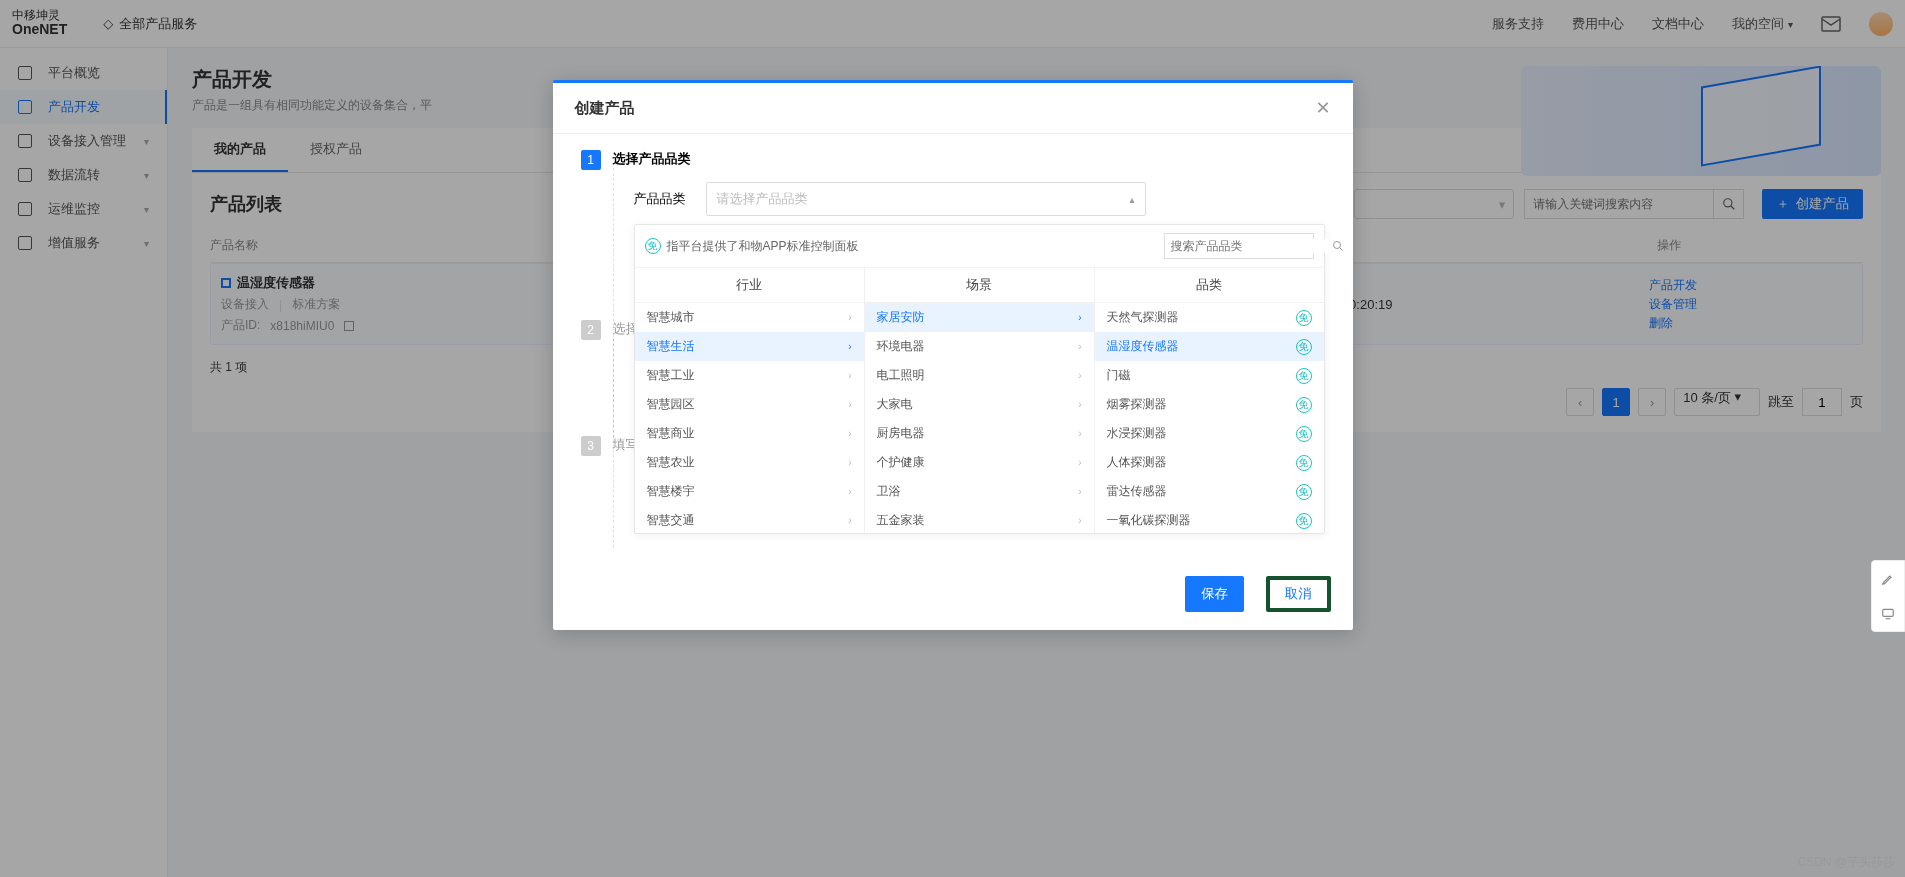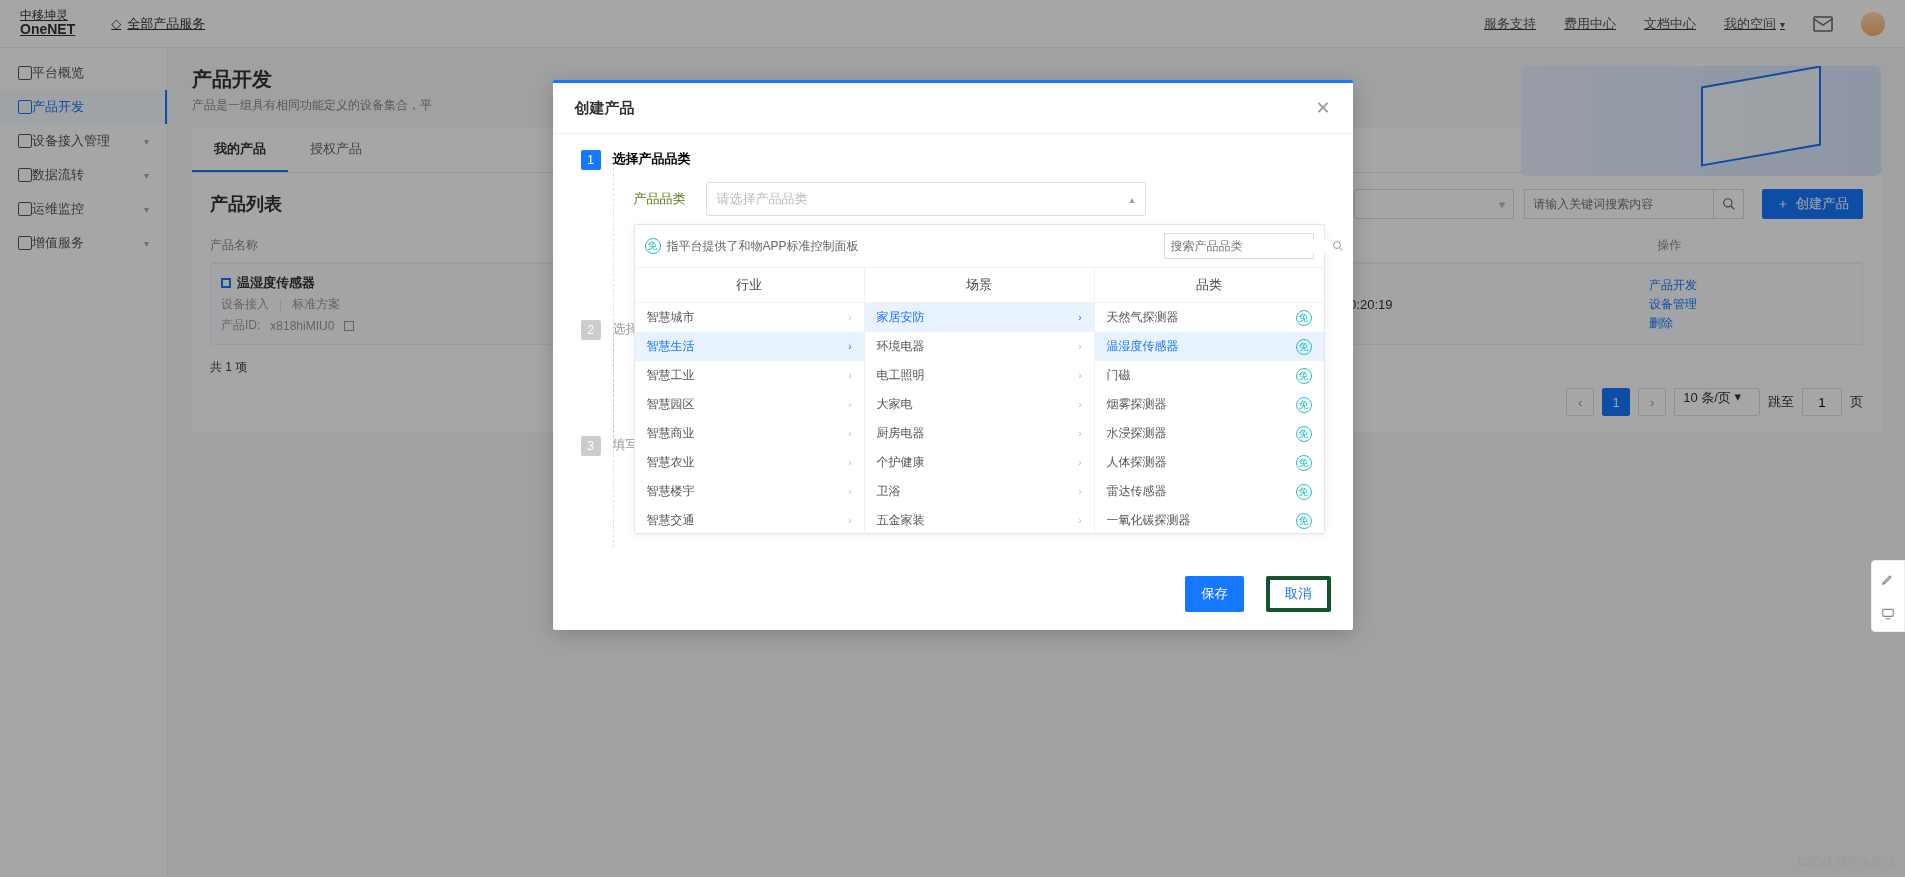--- a/index.html
+++ b/index.html
@@ -1,34 +1,34 @@
 <!DOCTYPE html>
 <html><head>
 <meta charset="utf-8">
 <style>
 * { box-sizing: border-box; margin: 0; padding: 0; }
 body { font-family: -apple-system, "PingFang SC", "Microsoft YaHei", sans-serif; font-size: 13px; color: #333; background: #f5f7fa; width: 1905px; height: 877px; overflow: hidden; position: relative; }
 
 
-.header { height: 48px; background: #fff; display: flex; align-items: center; padding: 0 20px; border-bottom: 1px solid #eee; text-decoration: underline; }
+.header { height: 48px; background: #fff; display: flex; align-items: center; padding: 0 12px; border-bottom: 1px solid #eee; }
 .logo { font-size: 14px; line-height: 1.1; }
 .logo .cn { font-size: 12px; }
 .logo .en { font-weight: bold; }
 .all-prod { margin-left: 36px; display: flex; align-items: center; gap: 6px; color: #333; cursor: pointer; }
 .spacer { flex: 1; }
 .nav-right { display: flex; align-items: center; gap: 28px; }
 .nav-link { color: #555; font-size: 13px; cursor: pointer; }
 .nav-link.chev::after { content: "▾"; margin-left: 4px; font-size: 10px; }
 .mail-icon, .avatar { display: inline-flex; }
 .avatar { width: 24px; height: 24px; border-radius: 50%; background: linear-gradient(#ffd9b3,#ffb366); }
 
 
 .layout { display: flex; height: calc(100% - 48px); }
 .sidebar { width: 168px; background: #fff; border-right: 1px solid #eee; padding-top: 8px; }
-.side-item { display: flex; align-items: center; gap: 0; height: 34px; padding: 0 18px; color: #555; cursor: pointer; position:relative; }
+.side-item { display: flex; align-items: center; gap: 16px; height: 34px; padding: 0 18px; color: #555; cursor: pointer; position:relative; }
 .side-item.active { color: #1677ff; border-right: 2px solid #1677ff; background: #f5faff; }
 .side-item .chev { margin-left: auto; font-size: 10px; color: #aaa; }
 .side-icon { width: 14px; height: 14px; border: 1.3px solid currentColor; border-radius: 2px; }
 
 .main { flex: 1; padding: 18px 24px; overflow: auto; }
 .page-title { font-size: 20px; font-weight: 600; margin-bottom: 4px; }
 .page-desc { font-size: 12px; color: #888; margin-bottom: 14px; }
 
 .banner { height: 110px; background: linear-gradient(90deg,#e8f0ff,#dbe8ff); border-radius: 6px; position: relative; overflow:hidden; display:flex; align-items:flex-end; justify-content:flex-end; }
 .banner .cube { position:absolute; right:60px; top:10px; width:120px; height:80px; border:2px solid #1677ff; transform:skewY(-10deg); background:rgba(255,255,255,.6);}
@@ -73,21 +73,21 @@
 .modal-body { padding: 16px 28px 8px; }
 .step { display:flex; gap:12px; }
 .step-badge { width:20px; height:20px; border-radius:2px; display:flex; align-items:center; justify-content:center; font-size:12px; color:#fff; background:#ccc; flex-shrink:0; }
 .step.active .step-badge { background:#1677ff; }
 .step-label { font-size:13px; color:#999; }
 .step.active .step-label { color:#000000; font-weight:600; }
 .step-body { margin-left: 32px; padding: 14px 0 14px; border-left: 1px dashed #ddd; padding-left: 20px; margin-top:-2px; margin-bottom:-2px; }
 .step.active + .step-body{ border-left-color:#1677ff33; }
 
 .field-row { display:flex; align-items:center; gap: 12px; }
-.field-label { width: 60px; color:#4d7c0f; }
+.field-label { width: 60px; color:#000000; }
 .select-box { flex:1; max-width:440px; height: 34px; border:1px solid #ddd; border-radius:2px; display:flex; align-items:center; justify-content:space-between; padding:0 10px; color:#bbb; cursor:pointer; }
 .select-box .caret{ font-size:10px; color:#999; }
 
 .dropdown { margin-top:8px; border:1px solid #e6e6e6; border-radius:2px; box-shadow:0 2px 8px rgba(0,0,0,.06); background:#fff; }
 .dd-top { display:flex; align-items:center; justify-content:space-between; padding:8px 10px; border-bottom:1px solid #f2f2f2; }
 .dd-hint { font-size:12px; color:#666; display:flex; align-items:center; gap:6px; }
 .badge-mian { width:16px; height:16px; border:1.4px solid #1ec0c0; color:#1ec0c0; border-radius:50%; font-size:10px; display:inline-flex; align-items:center; justify-content:center; }
 .dd-search { width:150px; height:26px; border:1px solid #ddd; display:flex; align-items:center; }
 .dd-search input{ border:none; outline:none; flex:1; padding:0 6px; font-size:12px;}
 .dd-search .mag{ width:24px; display:flex; align-items:center; justify-content:center; color:#aaa;}

